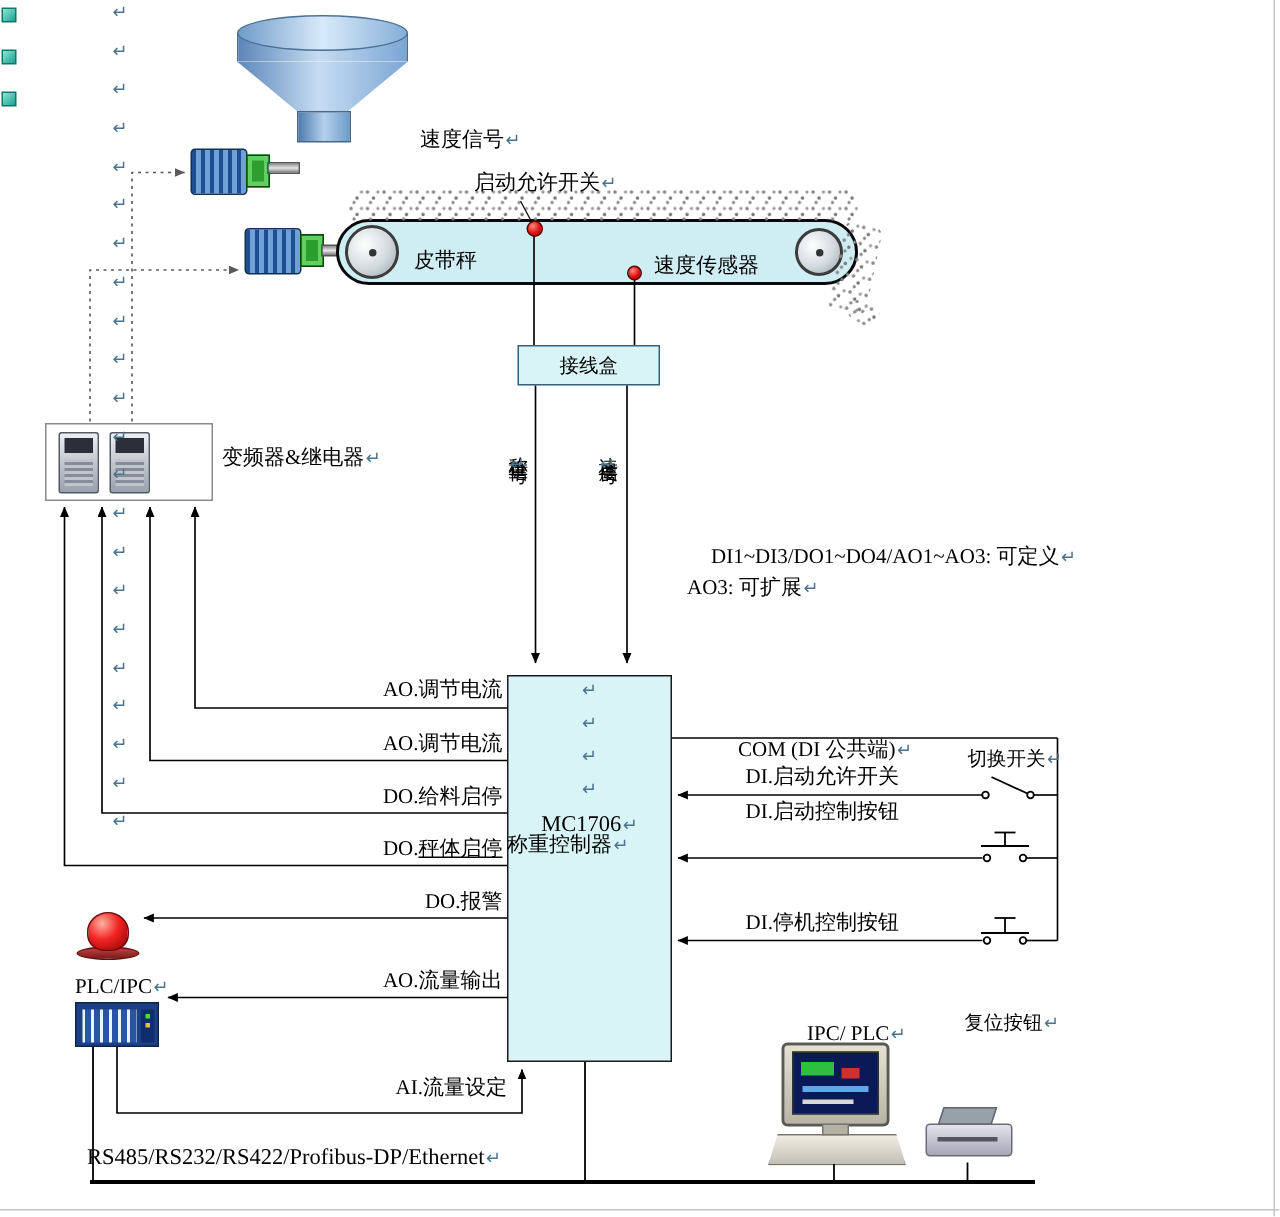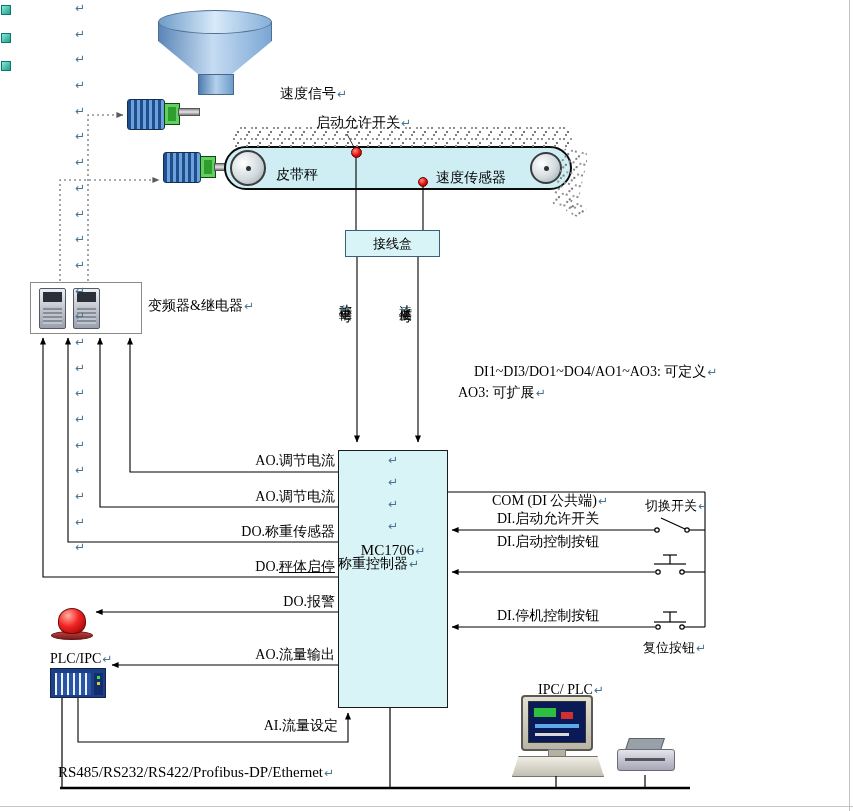--- a/index.html
+++ b/index.html
@@ -292,27 +292,27 @@
 
 <div class="lbl" style="left:492px;top:492px">
   <span>COM (DI 公共端)</span><span class="cr">↵</span>
 </div>
 <div class="lbl" style="left:497px;top:510px">DI.启动允许开关</div>
 <div class="lbl sm" style="left:645px;top:498px">
   <span>切换开关</span><span class="cr">↵</span>
 </div>
 <div class="lbl" style="left:497px;top:533px">DI.启动控制按钮</div>
 <div class="lbl" style="left:497px;top:607px">DI.停机控制按钮</div>
-<div class="lbl sm" style="left:643px;top:640px">
+<div class="lbl sm" style="left:643px;top:674px">
   <span>复位按钮</span><span class="cr">↵</span>
 </div>
 
 <div class="lbl ralign" style="left:225px;top:452px;width:110px">AO.调节电流</div>
 <div class="lbl ralign" style="left:225px;top:488px;width:110px">AO.调节电流</div>
-<div class="lbl ralign" style="left:225px;top:523px;width:110px">DO.称重传感器</div>
+<div class="lbl ralign" style="left:225px;top:523px;width:110px">DO.给料启停</div>
 <div class="lbl ralign" style="left:225px;top:558px;width:110px">
   <span>DO.</span><span class="uline">秤体启停</span>
 </div>
 <div class="lbl ralign" style="left:225px;top:593px;width:110px">DO.报警</div>
 <div class="lbl ralign" style="left:225px;top:646px;width:110px">AO.流量输出</div>
 <div class="lbl ralign" style="left:230px;top:717px;width:108px">AI.流量设定</div>
 
 <div class="lbl" style="left:50px;top:650px">
   <span>PLC/IPC</span><span class="cr">↵</span>
 </div>

